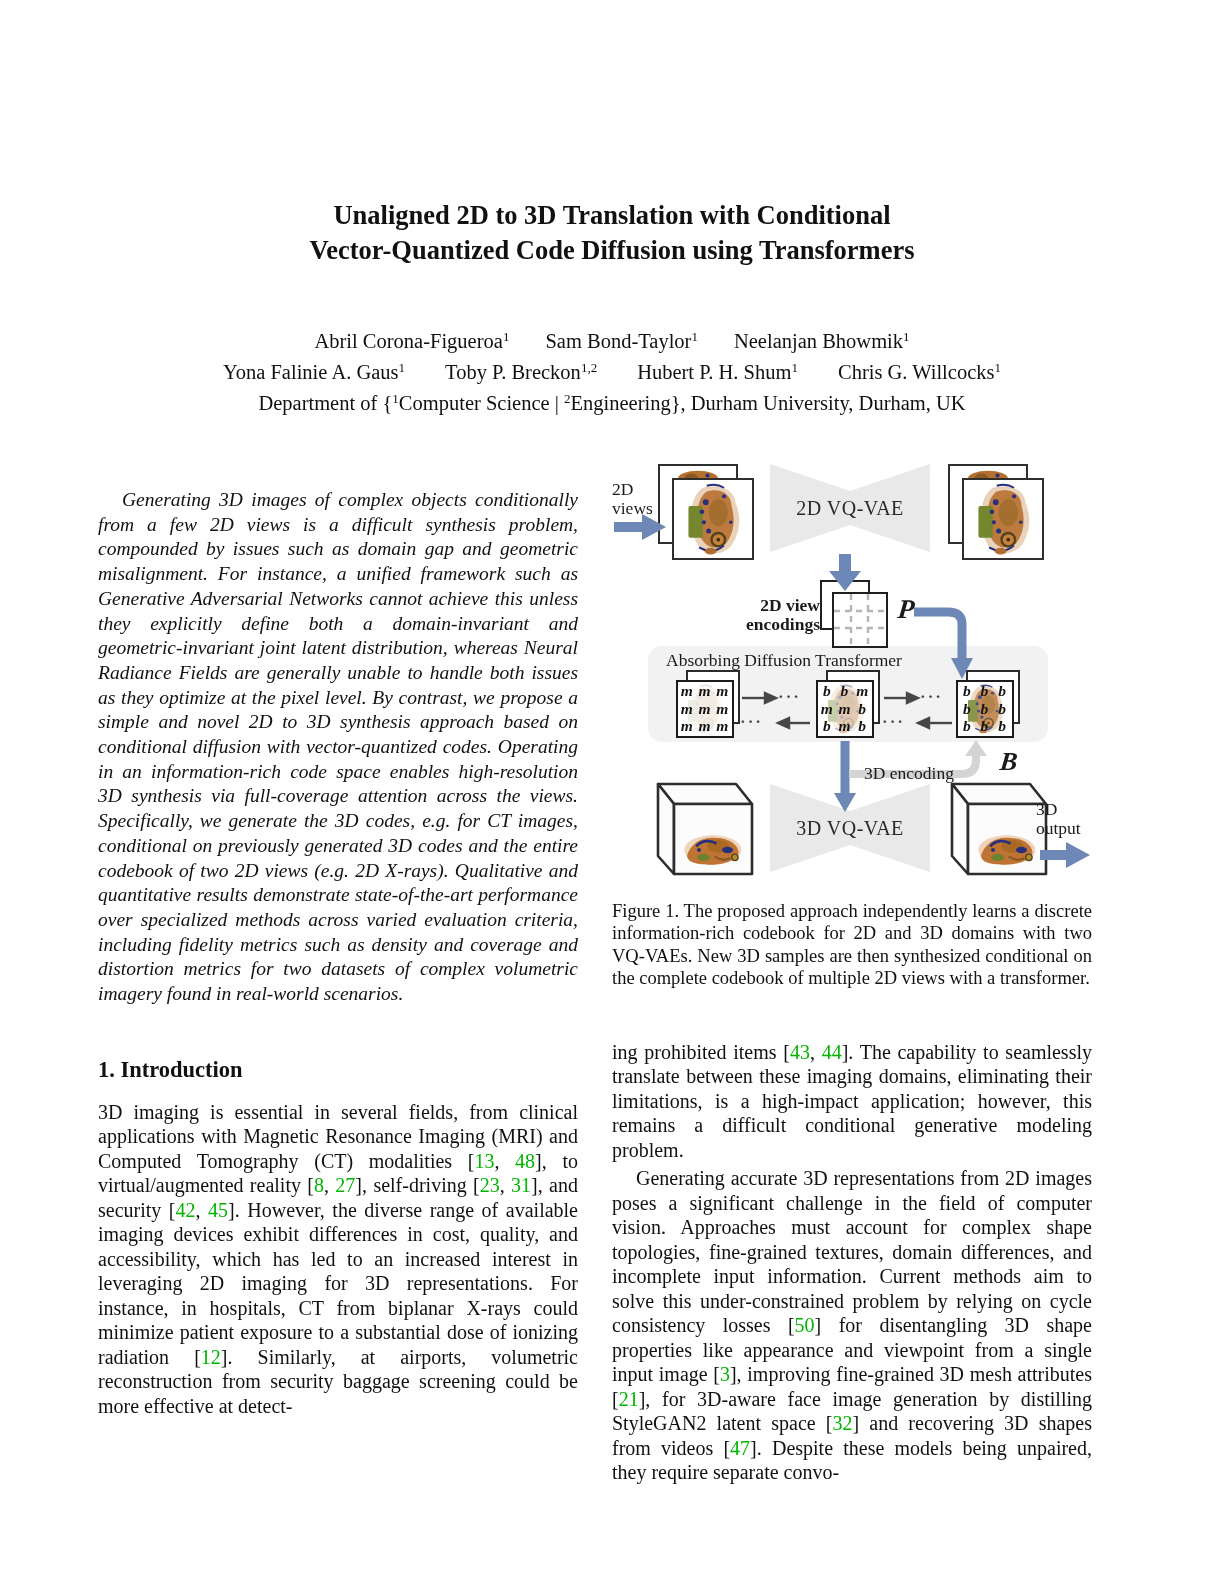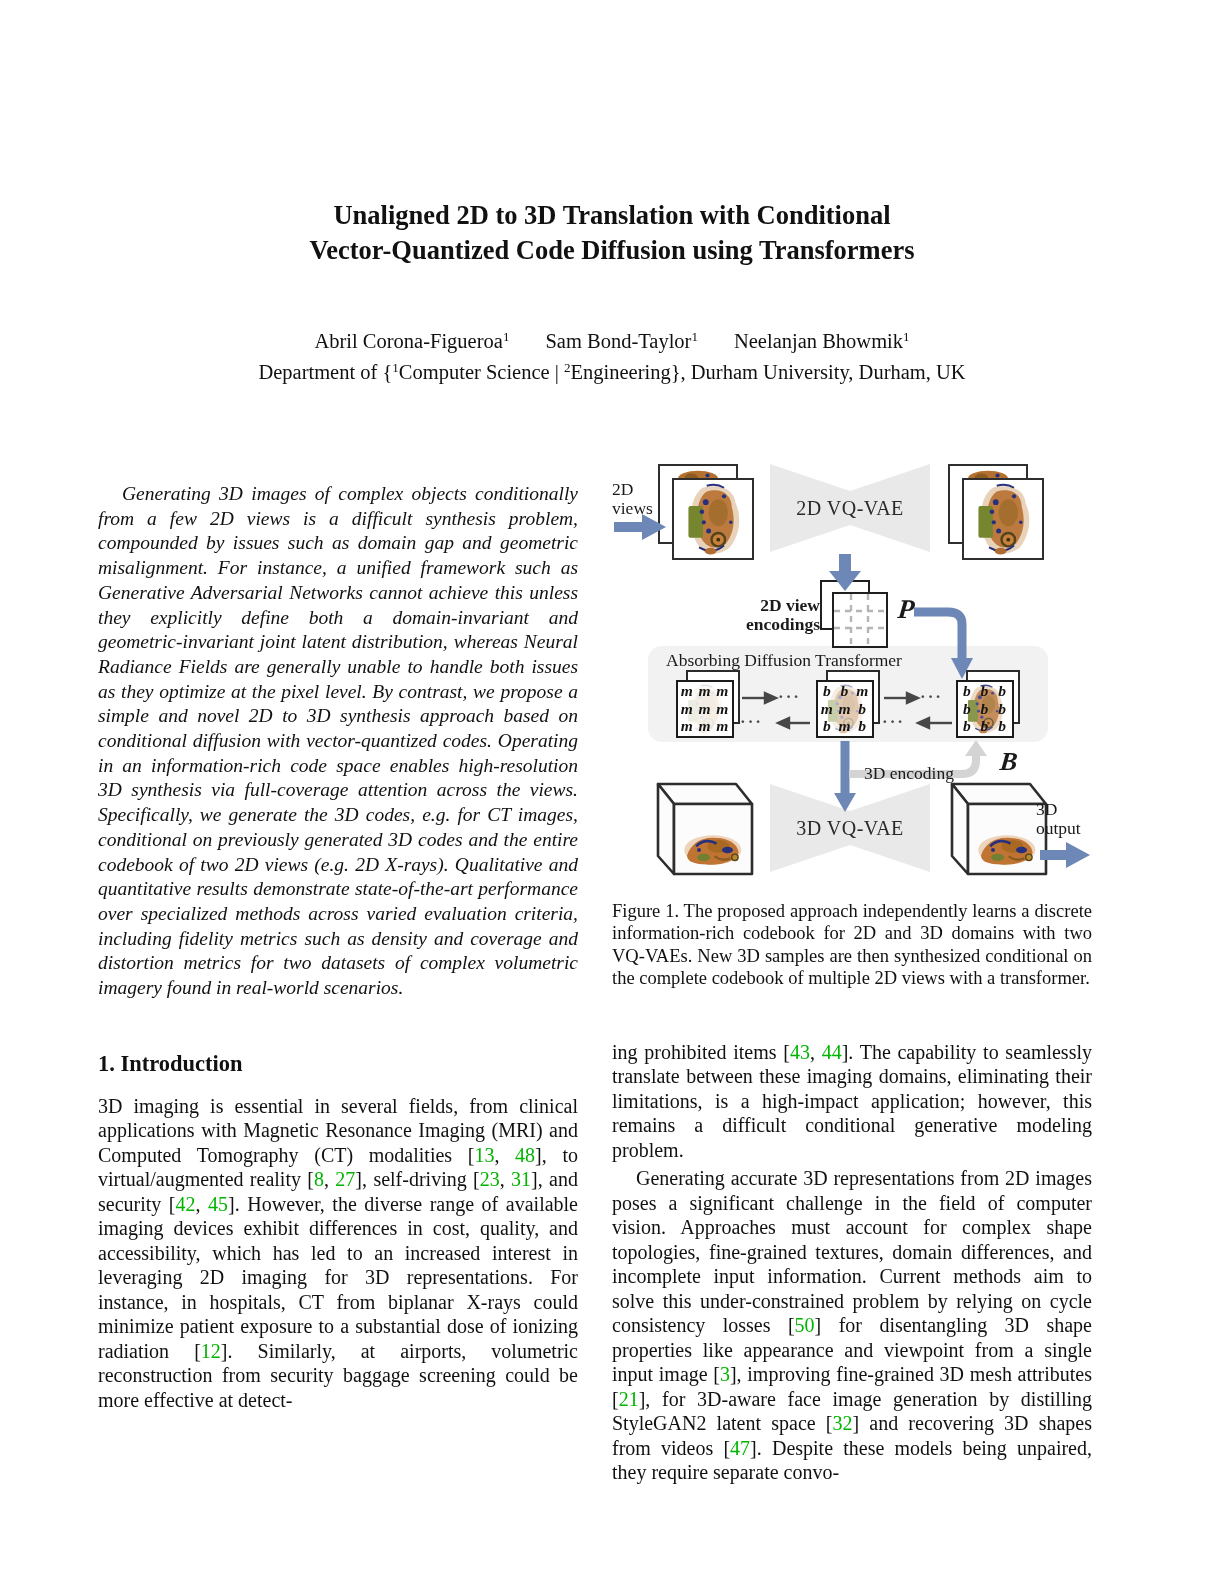--- a/index.html
+++ b/index.html
@@ -20,21 +20,21 @@
   .authors-row2 { gap:40px; }
   .affiliation { font-size:20.5px; line-height:31px; }
   sup.s { font-size:13px; vertical-align:7px; line-height:0; }
 
   
   .columns { position:absolute; top:458px; left:98px; width:994px; display:flex; gap:34px; }
   .col { width:480px; }
 
   .abstract-head { text-align:center; font-size:22px; font-weight:bold; margin-top:14px; }
   .abstract-text {
-    margin-top:24px; font-style:italic; font-size:19.5px; line-height:24.7px;
+    margin-top:30px; font-style:italic; font-size:19.5px; line-height:24.7px;
     text-align:justify; text-indent:24px;
   }
   .section-head { font-size:22.5px; font-weight:bold; margin-top:50px; }
   .body-par { margin-top:17px; font-size:20px; line-height:24.5px; text-align:justify; }
   .body-par.indented { text-indent:24px; margin-top:4px; }
   .cite { color:#00b400; }
 
   
   .figure { position:relative; width:480px; height:420px; margin-top:2px; }
   .fig-caption { margin-top:20px; font-size:18.5px; line-height:22.4px; text-align:justify; color:#111; }
@@ -117,20 +117,26 @@
     <div class="title-line">Unaligned 2D to 3D Translation with Conditional</div>
     <div class="title-line">Vector-Quantized Code Diffusion using Transformers</div>
   </div>
 
   <div class="authors-block">
     <div class="authors-row">
       <span class="author"><span>Abril Corona-Figueroa</span><sup class="s">1</sup></span>
       <span class="author"><span>Sam Bond-Taylor</span><sup class="s">1</sup></span>
       <span class="author"><span>Neelanjan Bhowmik</span><sup class="s">1</sup></span>
     </div>
+    <div class="authors-row authors-row2">
+      <span class="author"><span>Yona Falinie A. Gaus</span><sup class="s">1</sup></span>
+      <span class="author"><span>Toby P. Breckon</span><sup class="s">1,2</sup></span>
+      <span class="author"><span>Hubert P. H. Shum</span><sup class="s">1</sup></span>
+      <span class="author"><span>Chris G. Willcocks</span><sup class="s">1</sup></span>
+    </div>
     <div class="affiliation">
       <span>Department of {</span><sup class="s">1</sup><span>Computer Science | </span><sup class="s">2</sup><span>Engineering}, Durham University, Durham, UK</span>
     </div>
   </div>
 
   <div class="columns">
 
     <div class="col">
       <p class="abstract-text">Generating 3D images of complex objects conditionally from a few 2D views is a difficult synthesis problem, compounded by issues such as domain gap and geometric misalignment. For instance, a unified framework such as Generative Adversarial Networks cannot achieve this unless they explicitly define both a domain-invariant and geometric-invariant joint latent distribution, whereas Neural Radiance Fields are generally unable to handle both issues as they optimize at the pixel level. By contrast, we propose a simple and novel 2D to 3D synthesis approach based on conditional diffusion with vector-quantized codes. Operating in an information-rich code space enables high-resolution 3D synthesis via full-coverage attention across the views. Specifically, we generate the 3D codes, e.g. for CT images, conditional on previously generated 3D codes and the entire codebook of two 2D views (e.g. 2D X-rays). Qualitative and quantitative results demonstrate state-of-the-art performance over specialized methods across varied evaluation criteria, including fidelity metrics such as density and coverage and distortion metrics for two datasets of complex volumetric imagery found in real-world scenarios.</p>
       <div class="section-head">1. Introduction</div>

